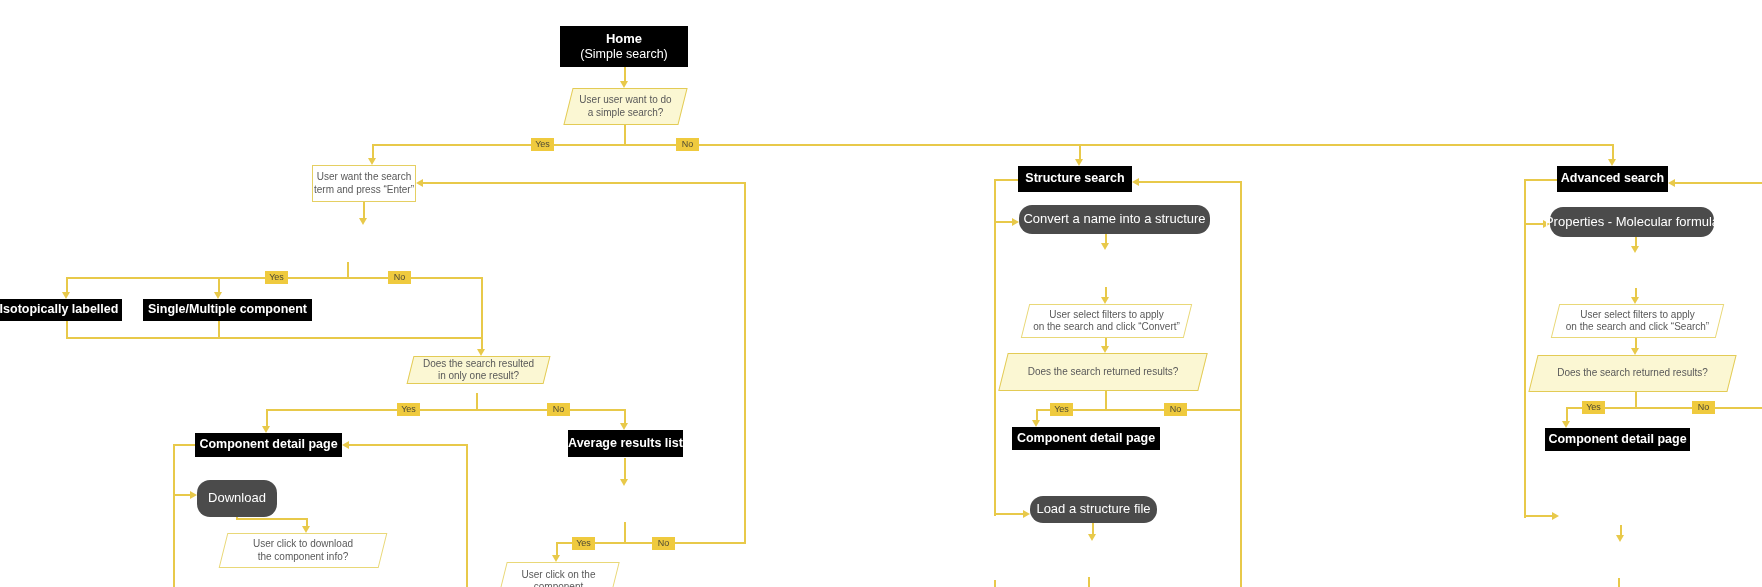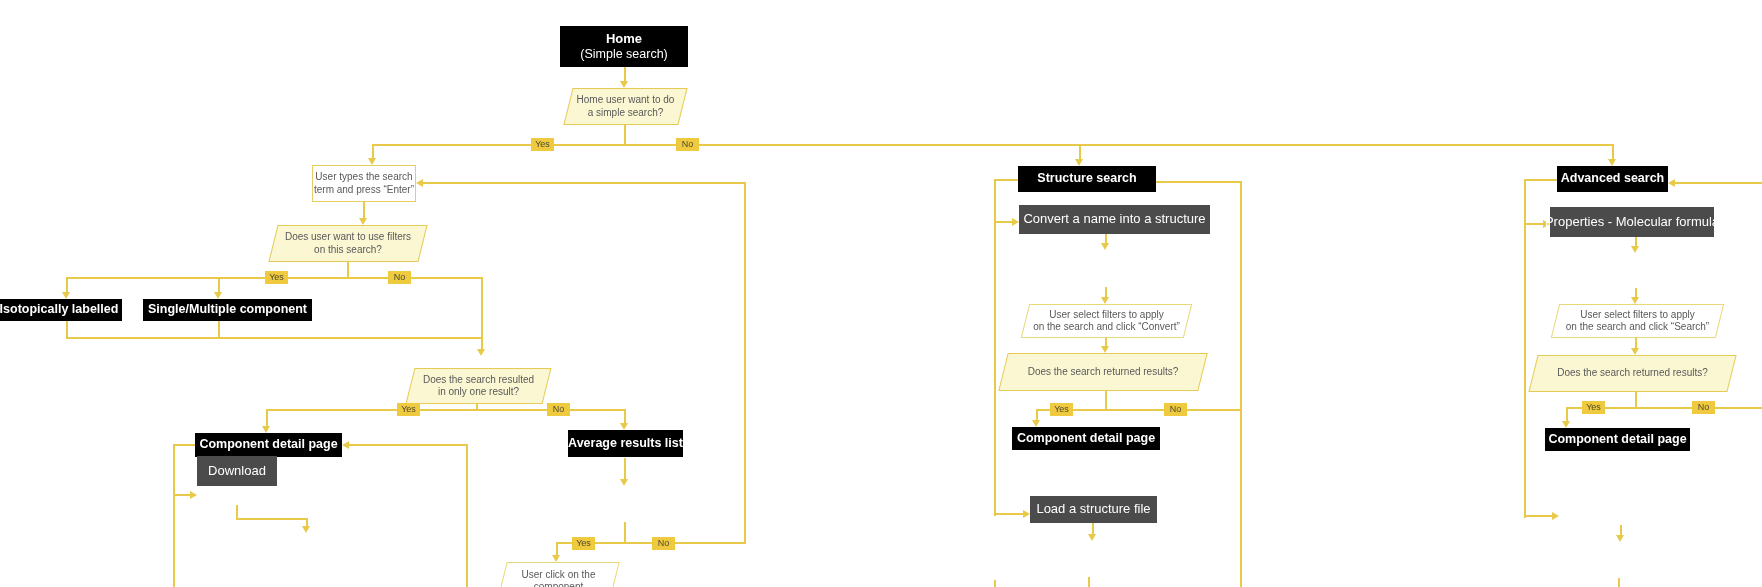--- a/index.html
+++ b/index.html
@@ -19,21 +19,21 @@
   }
   .canvas i{display:block;position:absolute;}
   .h{height:2px;background:var(--line);}
   .v{width:2px;background:var(--line);}
   .ar-d{width:0;height:0;border-left:4px solid transparent;border-right:4px solid transparent;border-top:7px solid var(--line);}
   .ar-l{width:0;height:0;border-top:4px solid transparent;border-bottom:4px solid transparent;border-right:7px solid var(--line);}
   .ar-r{width:0;height:0;border-top:4px solid transparent;border-bottom:4px solid transparent;border-left:7px solid var(--line);}
   .node{position:absolute;display:flex;flex-direction:column;align-items:center;justify-content:center;text-align:center;box-sizing:border-box;}
   .node div{white-space:nowrap;line-height:1.25;}
   .black{background:var(--black);color:#fff;font-size:12.5px;font-weight:600;}
-  .gray{background:var(--gray);color:#fff;font-size:13px;font-weight:400;}
+  .gray{background:var(--gray);color:#fff;font-size:13px;font-weight:400;border-radius:13px;}
   .home div:first-child{font-size:13px;font-weight:700;}
   .home div:last-child{font-weight:400;font-size:12.5px;}
   .para, .decision, .wrect{font-size:10px;color:var(--small-text);}
   .para::before, .decision::before{
     content:"";position:absolute;inset:0;transform:skewX(-14deg);z-index:-1;
   }
   .para::before{background:#fff;border:1.5px solid var(--white-border);}
   .decision::before{background:var(--decision-fill);border:1.5px solid var(--decision-border);}
   .wrect{background:#fff;border:1.5px solid #e5cf62;}
   .node{z-index:2;}
@@ -140,55 +140,55 @@
   <i class="ar-r" style="left:1012px;top:218px"></i>
   <i class="ar-r" style="left:1023px;top:510px"></i>
   <i class="ar-r" style="left:1543px;top:220px"></i>
   <i class="ar-r" style="left:1552px;top:512px"></i>
 
   <div class="node black home" style="left:560px;top:26px;width:128px;height:41px">
       <div>Home</div>
       <div>(Simple search)</div>
     </div>
   <div class="node decision" style="left:568px;top:88px;width:115px;height:37px">
-      <div>Home user want to do</div>
+      <div>User user want to do</div>
       <div>a simple search?</div>
     </div>
   <div class="node wrect" style="left:312px;top:165px;width:104px;height:37px">
-      <div>User types the search</div>
+      <div>User want the search</div>
       <div>term and press “Enter”</div>
-    </div>
-  <div class="node decision" style="left:273px;top:225px;width:150px;height:37px">
-      <div>Does user want to use filters</div>
-      <div>on this search?</div>
     </div>
   <div class="node black" style="left:-4px;top:299px;width:126px;height:22px">
       <div>Isotopically labelled</div>
     </div>
   <div class="node black" style="left:143px;top:299px;width:169px;height:22px">
       <div>Single/Multiple component</div>
     </div>
-  <div class="node decision" style="left:410px;top:368px;width:137px;height:36px">
+  <div class="node decision" style="left:410px;top:356px;width:137px;height:28px">
       <div>Does the search resulted</div>
       <div>in only one result?</div>
     </div>
   <div class="node black" style="left:195px;top:433px;width:147px;height:24px">
       <div>Component detail page</div>
     </div>
   <div class="node black" style="left:568px;top:430px;width:115px;height:27px">
       <div>Average results list</div>
     </div>
-  <div class="node gray" style="left:197px;top:456px;width:80px;height:30px">
+  <div class="node gray" style="left:197px;top:480px;width:80px;height:37px">
       <div>Download</div>
+    </div>
+  <div class="node para" style="left:223px;top:533px;width:160px;height:35px">
+      <div>User click to download</div>
+      <div>the component info?</div>
     </div>
   <div class="node para" style="left:502px;top:562px;width:113px;height:38px">
       <div>User click on the</div>
       <div>component</div>
     </div>
-  <div class="node black" style="left:1018px;top:166px;width:138px;height:26px">
+  <div class="node black" style="left:1018px;top:166px;width:114px;height:26px">
       <div>Structure search</div>
     </div>
   <div class="node gray" style="left:1019px;top:205px;width:191px;height:29px">
       <div>Convert a name into a structure</div>
     </div>
   <div class="node para" style="left:1025px;top:304px;width:163px;height:34px">
       <div>User select filters to apply</div>
       <div>on the search and click “Convert”</div>
     </div>
   <div class="node decision" style="left:1003px;top:353px;width:200px;height:38px">

